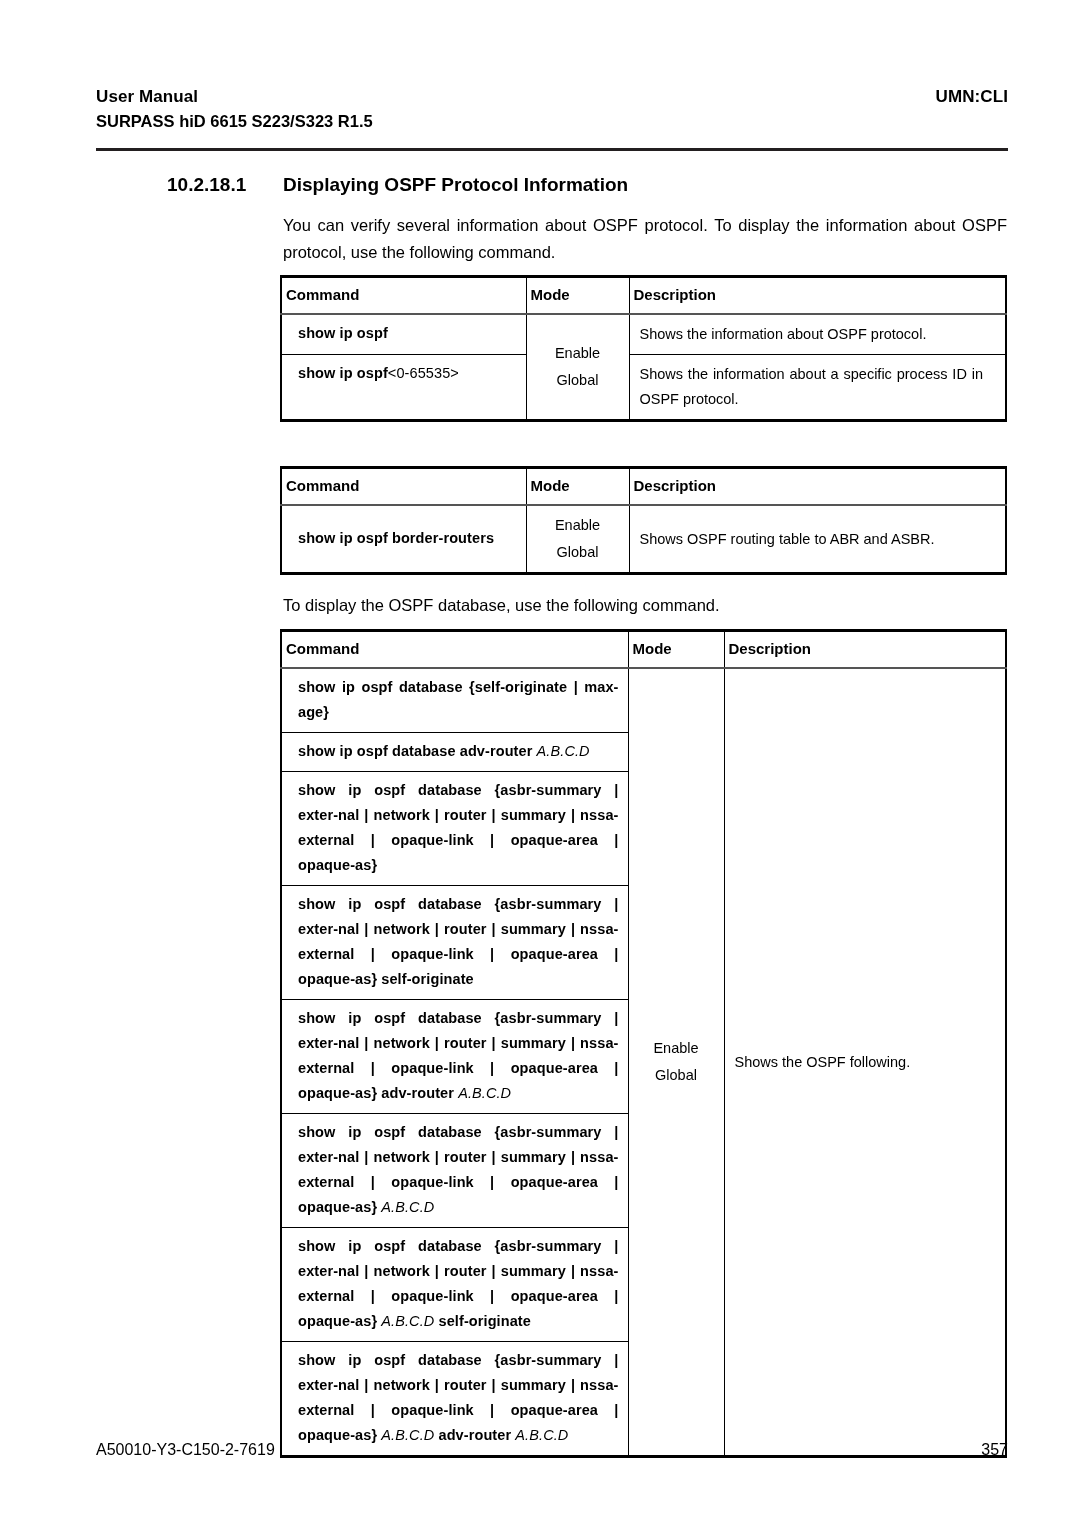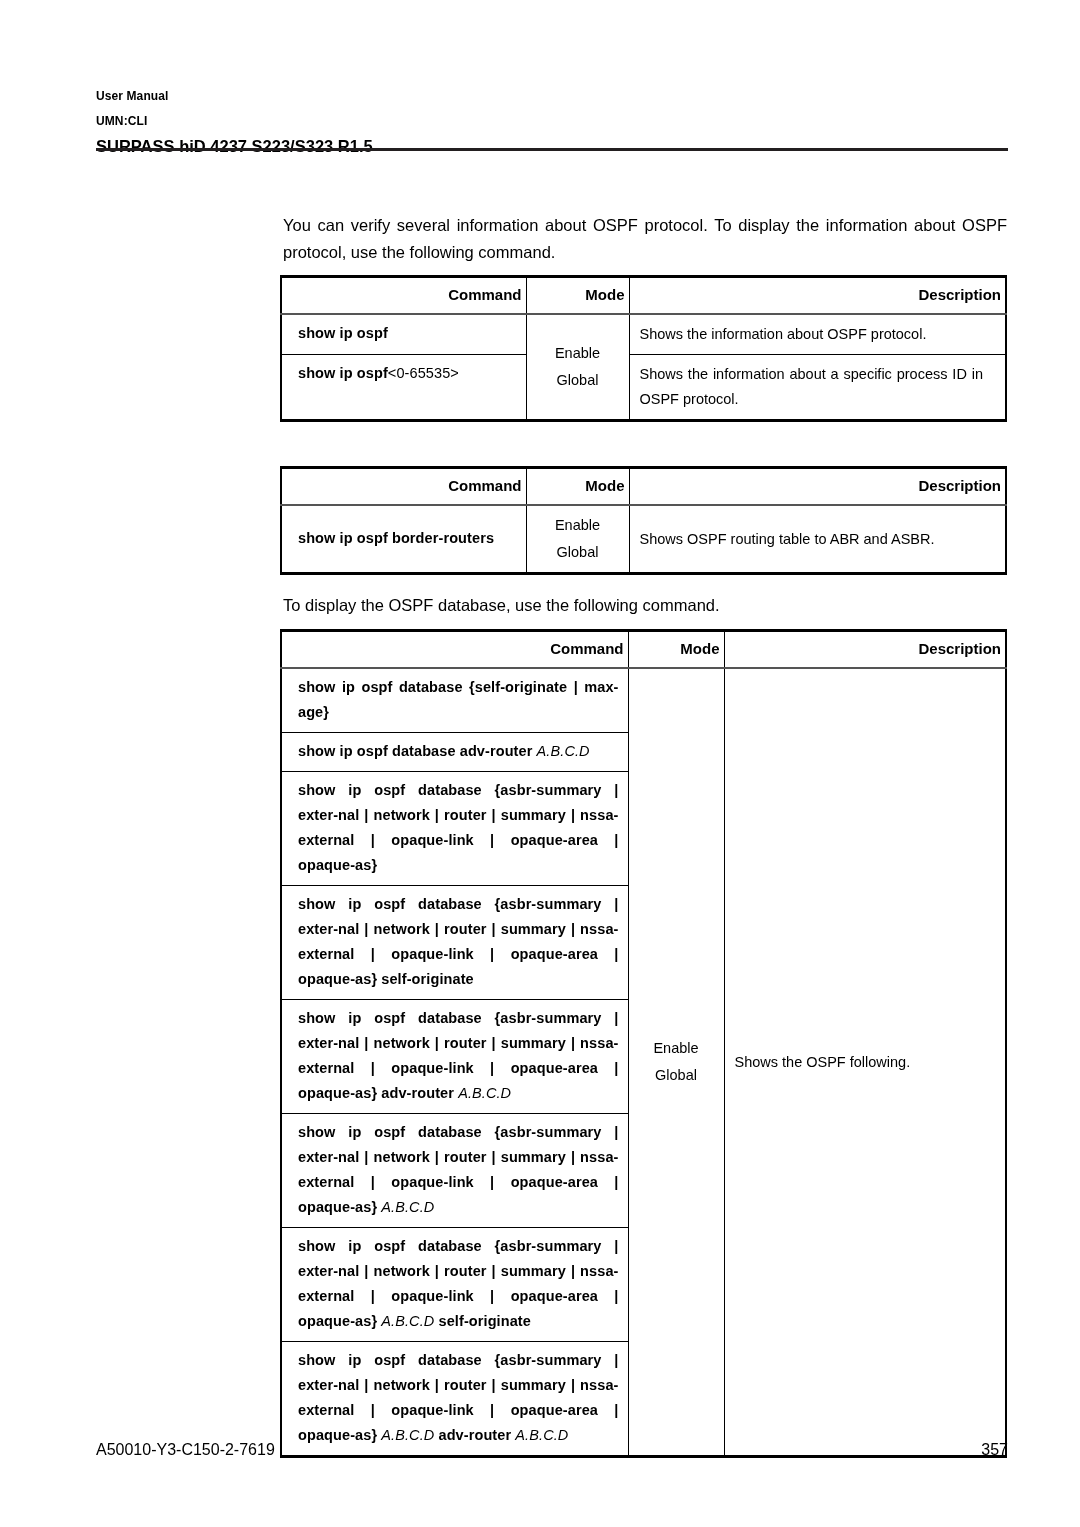--- a/index.html
+++ b/index.html
@@ -26,25 +26,24 @@
   .header {
     position: absolute;
     left: 96px;
     top: 84px;
     width: 912px;
   }
   .header-row {
     display: flex;
     justify-content: space-between;
     align-items: baseline;
-    font-size: 12px;
+    font-size: 17px;
     font-weight: bold;
     letter-spacing: 0.1px;
     line-height: 25px;
-    flex-direction: column;
   }
   .header-row-2 {
     font-size: 16.5px;
     font-weight: bold;
     line-height: 25px;
   }
   .header-rule {
     position: absolute;
     left: 96px;
     top: 148px;
@@ -98,21 +97,21 @@
     border-right: 2px solid #000;
   }
   .cmd-table td, .cmd-table th {
     border: 1px solid #000;
     vertical-align: top;
     padding: 6px 9px 7px 16px;
     font-size: 14.5px;
     line-height: 25px;
   }
   .cmd-table thead th {
-    text-align: right;
+    text-align: left;
     font-weight: bold;
     font-size: 15px;
     padding: 5px 4px 6px 4px;
     line-height: 24px;
     border-bottom: 2px solid #555;
   }
   .cmd-table td.cmd {
     font-weight: bold;
     text-align: justify;
     text-justify: inter-word;
@@ -164,24 +163,28 @@
 </head>
 <body>
 
 <div class="page">
 
   <div class="header">
     <div class="header-row">
       <span>User  Manual</span>
       <span>UMN:CLI</span>
     </div>
-    <div class="header-row-2">SURPASS hiD 4237 S223/S323 R1.5</div>
+    <div class="header-row-2">SURPASS hiD 6615 S223/S323 R1.5</div>
   </div>
   <div class="header-rule"></div>
 
+  <div class="section-title">
+    <span class="section-num">10.2.18.1</span>
+    <span class="section-name">Displaying OSPF Protocol Information</span>
+  </div>
 
   <div class="para p1">You can verify several information about OSPF protocol. To display the information about OSPF protocol, use the following command.</div>
 
   <table class="cmd-table" id="table-1">
     <colgroup>
       <col class="c-cmd">
         <col class="c-mode">
         <col>
     </colgroup>
     <thead>

